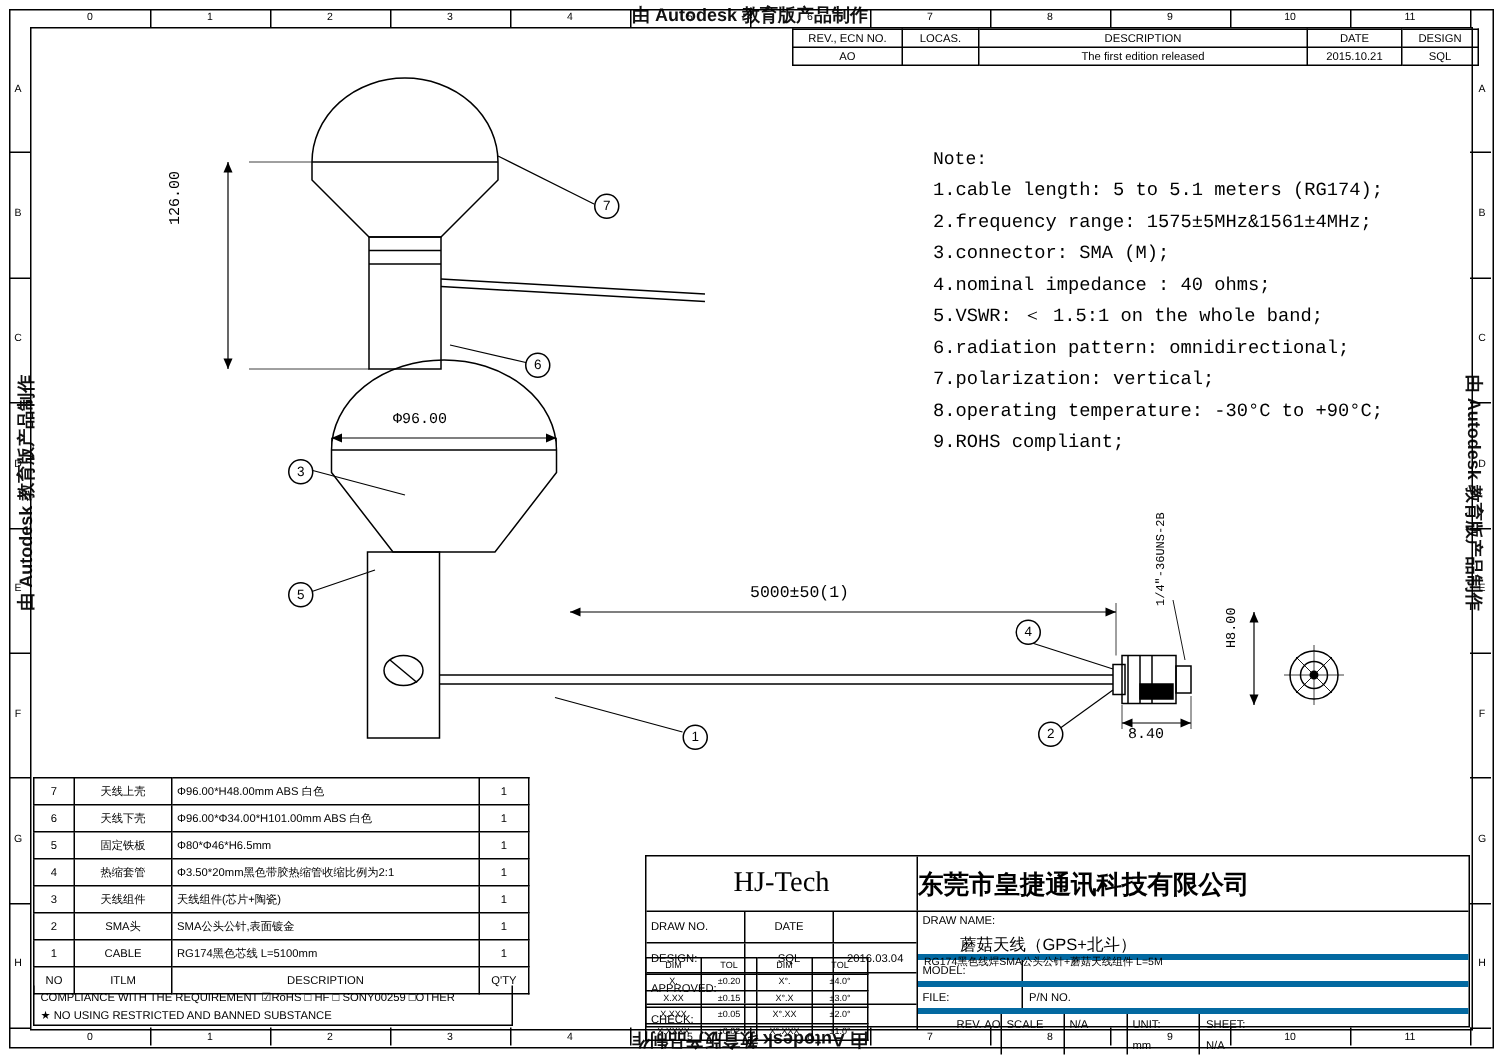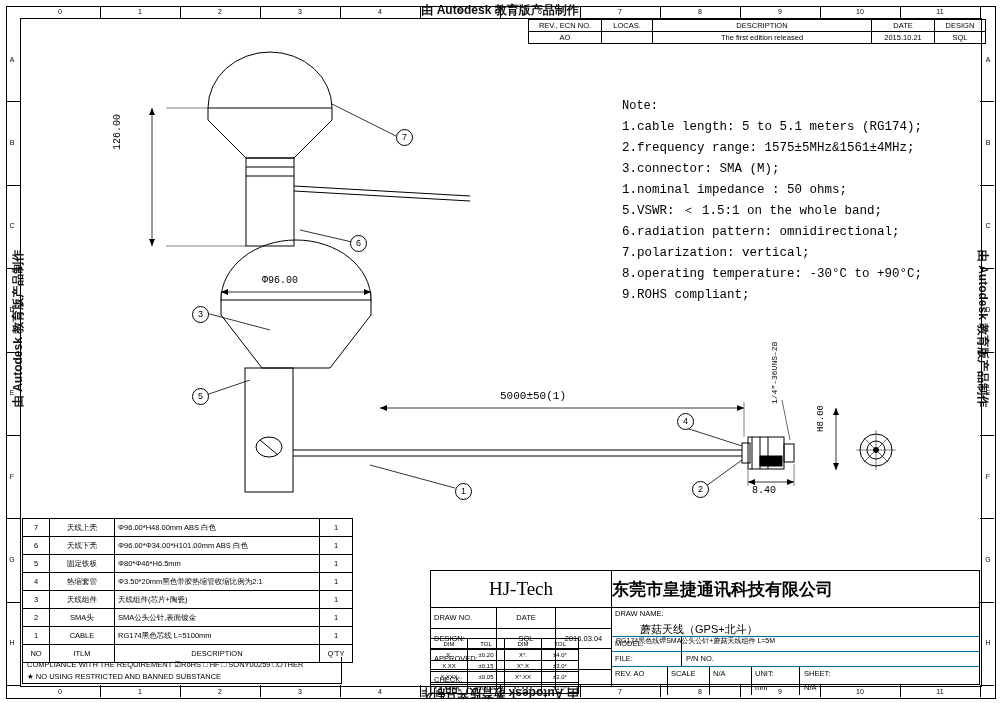--- a/index.html
+++ b/index.html
@@ -45,21 +45,21 @@
   .tb .hj{width:180px;text-align:center;font-size:19px;font-family:"Liberation Serif",serif;border-right:1px solid #000;height:100%;line-height:36px;}
   .tb .cn-company{flex:1;font-size:17px;font-weight:bold;}
   .tb .lower{display:flex;height:78px;}
   .tb .leftcol{width:180px;border-right:1px solid #000;font-size:7.5px;}
   .tb .leftcol .r{display:flex;height:19.5px;border-bottom:1px solid #000;align-items:flex-start;}
   .tb .leftcol .r:last-child{border-bottom:none;}
   .tb .leftcol .l1{width:62px;padding-left:3px;border-right:1px solid #000;height:100%;line-height:19.5px;}
   .tb .leftcol .l2{width:58px;text-align:center;border-right:1px solid #000;height:100%;line-height:19.5px;}
   .tb .leftcol .l3{flex:1;text-align:center;height:100%;line-height:19.5px;}
   .tb .rightcol{flex:1;font-size:7.5px;}
-  .tb .rr{display:flex;border-bottom:1px solid #0369a1;}
+  .tb .rr{display:flex;border-bottom:4px solid #0369a1;}
   .tb .rr:last-child{border-bottom:none;}
   .tb .k{width:66px;padding-left:3px;border-right:1px solid #000;line-height:14px;}
   .tb .v{flex:1;padding-left:4px;line-height:14px;}
 
   
   .tol{position:absolute;left:430px;top:638px;border-collapse:collapse;font-size:6px;}
   .tol td{border:1px solid #000;padding:0 2px;height:10px;text-align:center;}
 
   
   .lbl{position:absolute;font-family:"Liberation Mono",monospace;font-size:10px;}
@@ -186,21 +186,21 @@
         </tr>
       </tbody>
   </table>
 
   <div class="note">
     <div class="hdr">Note:</div>
     <ol id="note-list">
         <li>1.cable length:  5 to 5.1 meters (RG174);</li>
         <li>2.frequency range:  1575±5MHz&amp;1561±4MHz;</li>
         <li>3.connector:  SMA (M);</li>
-        <li>1.nominal impedance : 50 ohms;</li>
+        <li>4.nominal impedance : 40 ohms;</li>
         <li>5.VSWR: ＜ 1.5:1 on the whole band;</li>
         <li>6.radiation pattern:  omnidirectional;</li>
         <li>7.polarization:  vertical;</li>
         <li>8.operating temperature: -30°C to +90°C;</li>
         <li>9.ROHS compliant;</li>
       </ol>
   </div>
 
   <svg width="1000" height="703">
     <g stroke="#000" fill="none" stroke-width="1">
@@ -426,21 +426,21 @@
         </div>
         <div class="rr">
           <div class="k">MODEL:</div>
           <div class="v"></div>
         </div>
         <div class="rr">
           <div class="k">FILE:</div>
           <div class="v">P/N NO.</div>
         </div>
         <div class="rr" style="border-bottom:none;">
-          <div class="k" style="width:52px;">REV. AO</div>
+          <div class="k" style="width:52px;text-align:right;">REV. AO</div>
           <div class="k" style="width:38px;">SCALE</div>
           <div class="k" style="width:38px;">N/A</div>
           <div class="k" style="width:44px;">
             <span>UNIT:</span><br>
             <span>mm</span>
           </div>
           <div class="v">
             <span>SHEET:</span><br>
             <span>N/A</span>
           </div>

